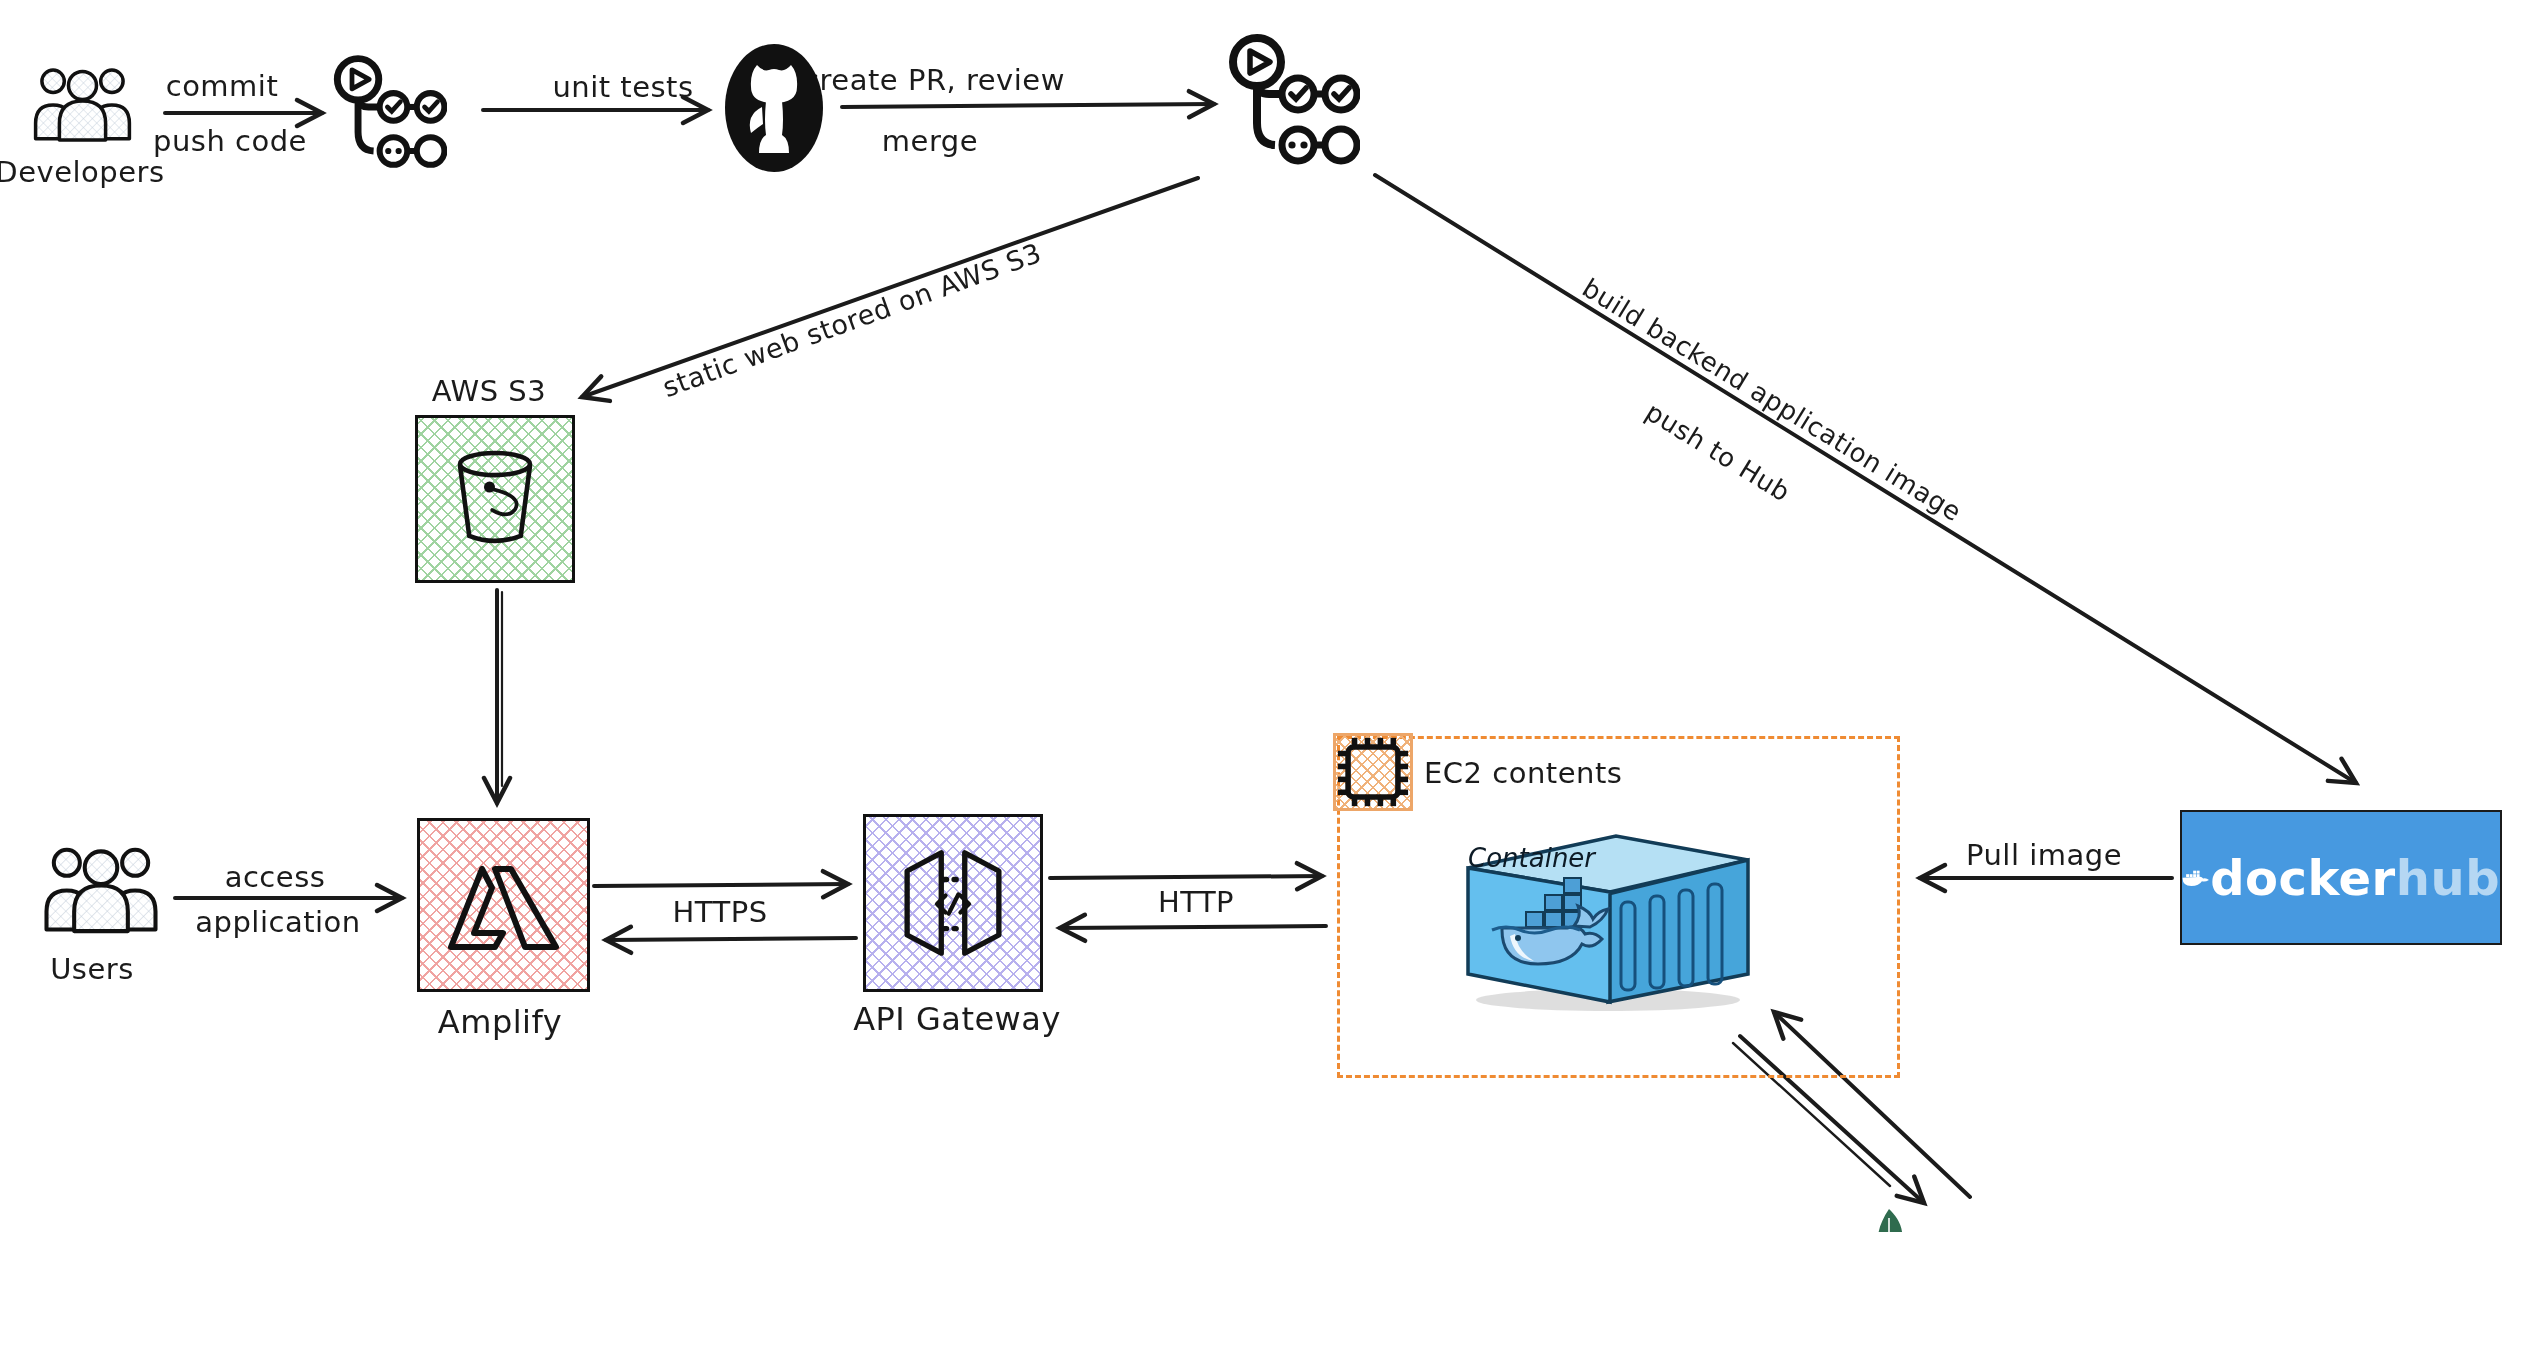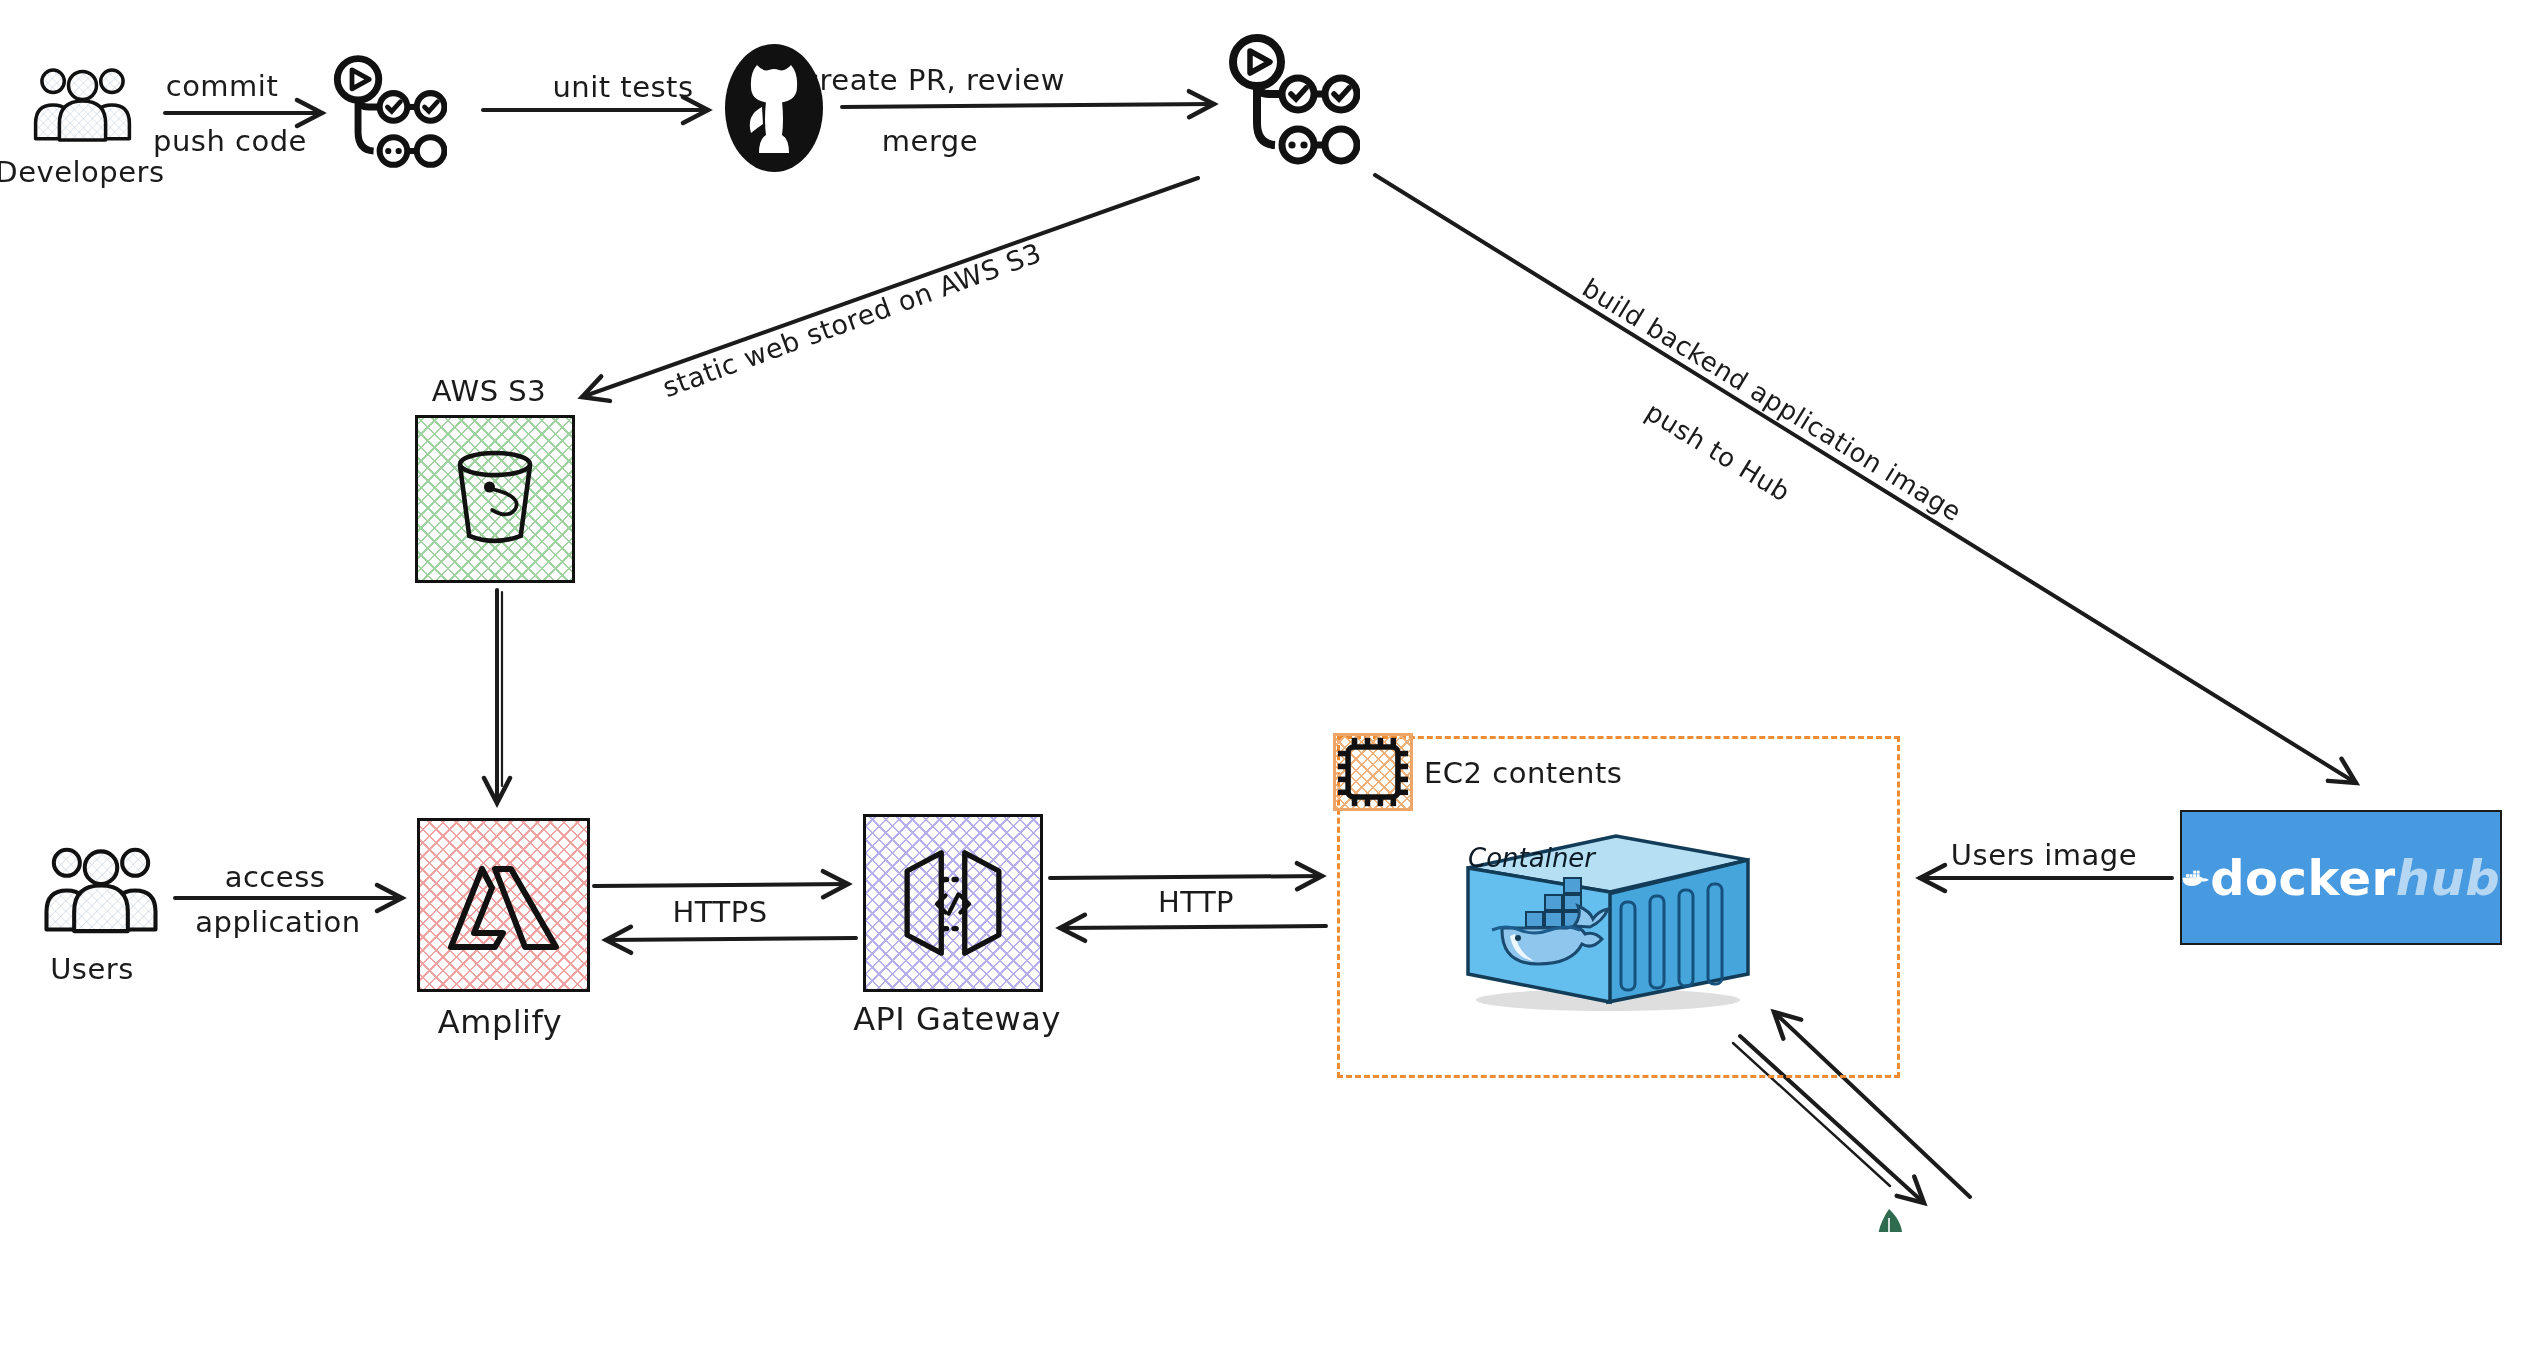--- a/index.html
+++ b/index.html
@@ -26,21 +26,21 @@
      repeating-linear-gradient(-45deg, var(--apigw_hatch,#b7b0ee) 0 1.8px, transparent 1.8px 9.5px);}
   .hatch-orange{background-image:
      repeating-linear-gradient(45deg,  var(--chip_hatch,#f0b27a) 0 1.6px, transparent 1.6px 8px),
      repeating-linear-gradient(-45deg, var(--chip_hatch,#f0b27a) 0 1.6px, transparent 1.6px 8px);}
   .ec2box{border:3.5px dashed var(--ec2_border,#ef8b33);background:transparent;}
   .chip{border:3px solid var(--chip_border,#eda668);}
   .dockerhub{background:var(--dockerhub_bg,#4799e0);border:2.5px solid #1b1b1b;
              display:flex;align-items:center;justify-content:center;}
   .dh-word{font-size:48px;font-weight:bold;letter-spacing:0.5px;line-height:1;}
   .dh-docker{color:#ffffff;}
-  .dh-hub{color:var(--dockerhub_hub,#b5d7f3);font-style:italic;}
+  .dh-hub{color:var(--dockerhub_hub,#b5d7f3);}
   .container-lbl{position:absolute;font-size:26px;font-weight:normal;font-style:italic;color:#0d1b26;}
   .mongo-word{font-family:"DejaVu Serif",serif;font-size:44px;color:var(--mongo_green,#3a7158);line-height:1.05;}
   .mongo-atlas{font-size:30px;color:var(--mongo_green,#3a7158);margin-top:6px;margin-left:4px;}
   .corner-panel{position:absolute;left:0;top:1350px;width:96px;height:14px;background:#e9ebef;
                 border-radius:0 14px 0 0;}
 </style>
 </head>
 <body>
 
 <div class="canvas">
@@ -83,21 +83,21 @@
   <div class="lbl" style="left:623px;top:87px">unit tests</div>
   <div class="lbl" style="left:934px;top:80px">create PR, review</div>
   <div class="lbl" style="left:930px;top:141px">merge</div>
   <div class="lbl rot-neg" style="left:852px;top:320px">static web stored on AWS S3</div>
   <div class="lbl rot-pos" style="left:1772px;top:400px">build backend application image</div>
   <div class="lbl rot-pos" style="left:1718px;top:452px">push to Hub</div>
   <div class="lbl" style="left:275px;top:877px">access</div>
   <div class="lbl" style="left:278px;top:922px">application</div>
   <div class="lbl" style="left:720px;top:912px">HTTPS</div>
   <div class="lbl" style="left:1196px;top:902px">HTTP</div>
-  <div class="lbl" style="left:2044px;top:855px">Users image</div>
+  <div class="lbl" style="left:2044px;top:855px">Pull image</div>
 
   <div class="abs" style="left:30px;top:56px;width:105px;height:94px">
     <svg viewBox="0 0 150 110" width="105" height="94">
       <g stroke="#111" stroke-width="5" fill="url(#hatchPeople)" stroke-linejoin="round">
         <circle cx="33" cy="24" r="16"></circle>
         <path d="M8 106 V84 Q8 58 33 58 Q58 58 58 84 V106 Z"></path>
         <circle cx="117" cy="24" r="16"></circle>
         <path d="M92 106 V84 Q92 58 117 58 Q142 58 142 84 V106 Z"></path>
         <circle cx="75" cy="30" r="20"></circle>
         <path d="M42 108 V84 Q42 52 75 52 Q108 52 108 84 V108 Z"></path>

